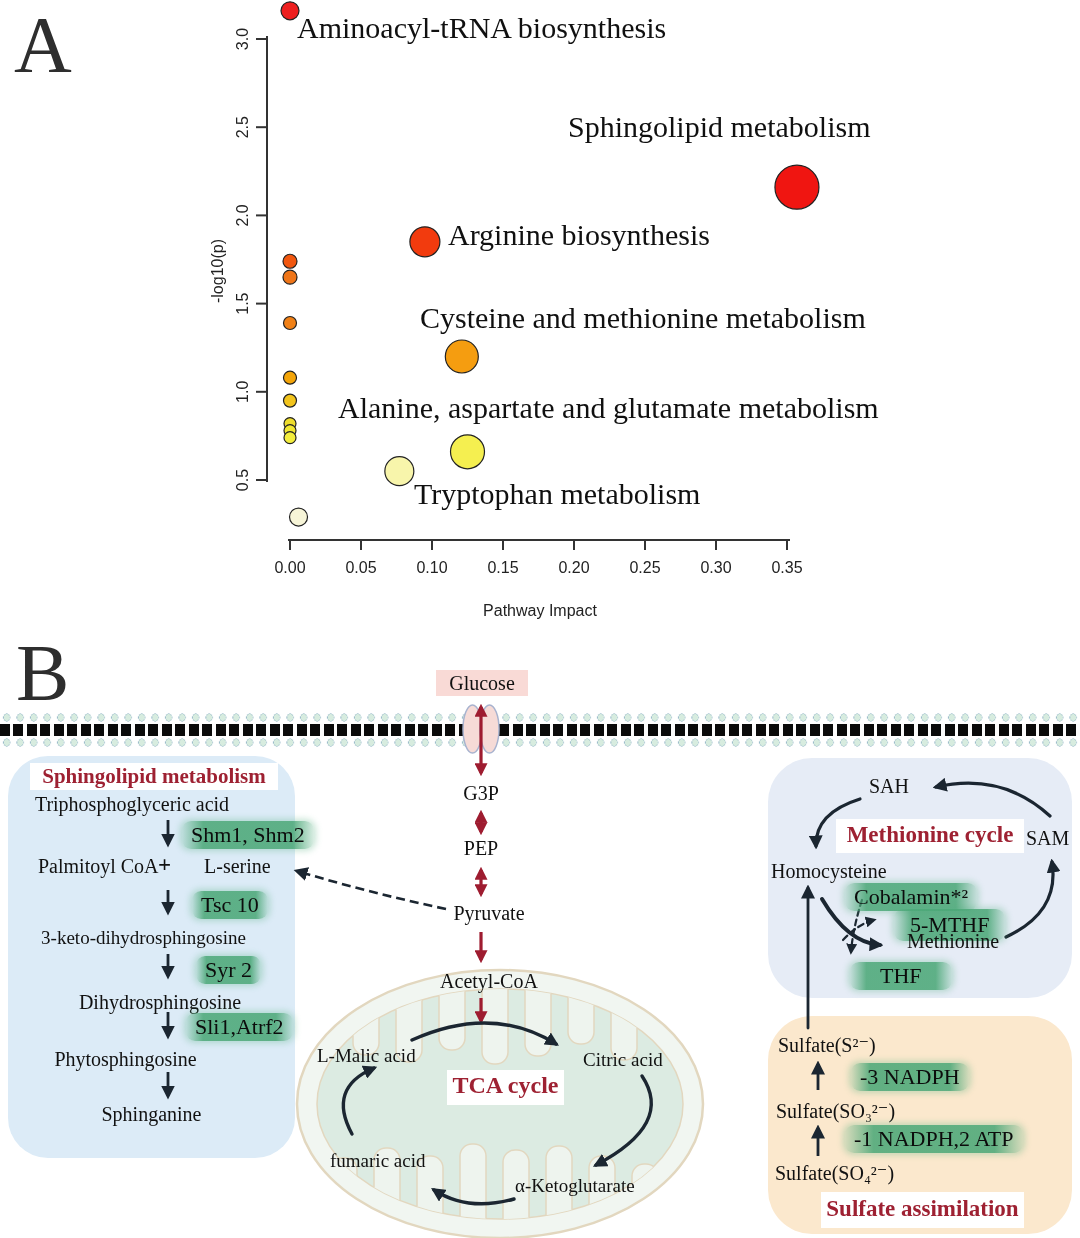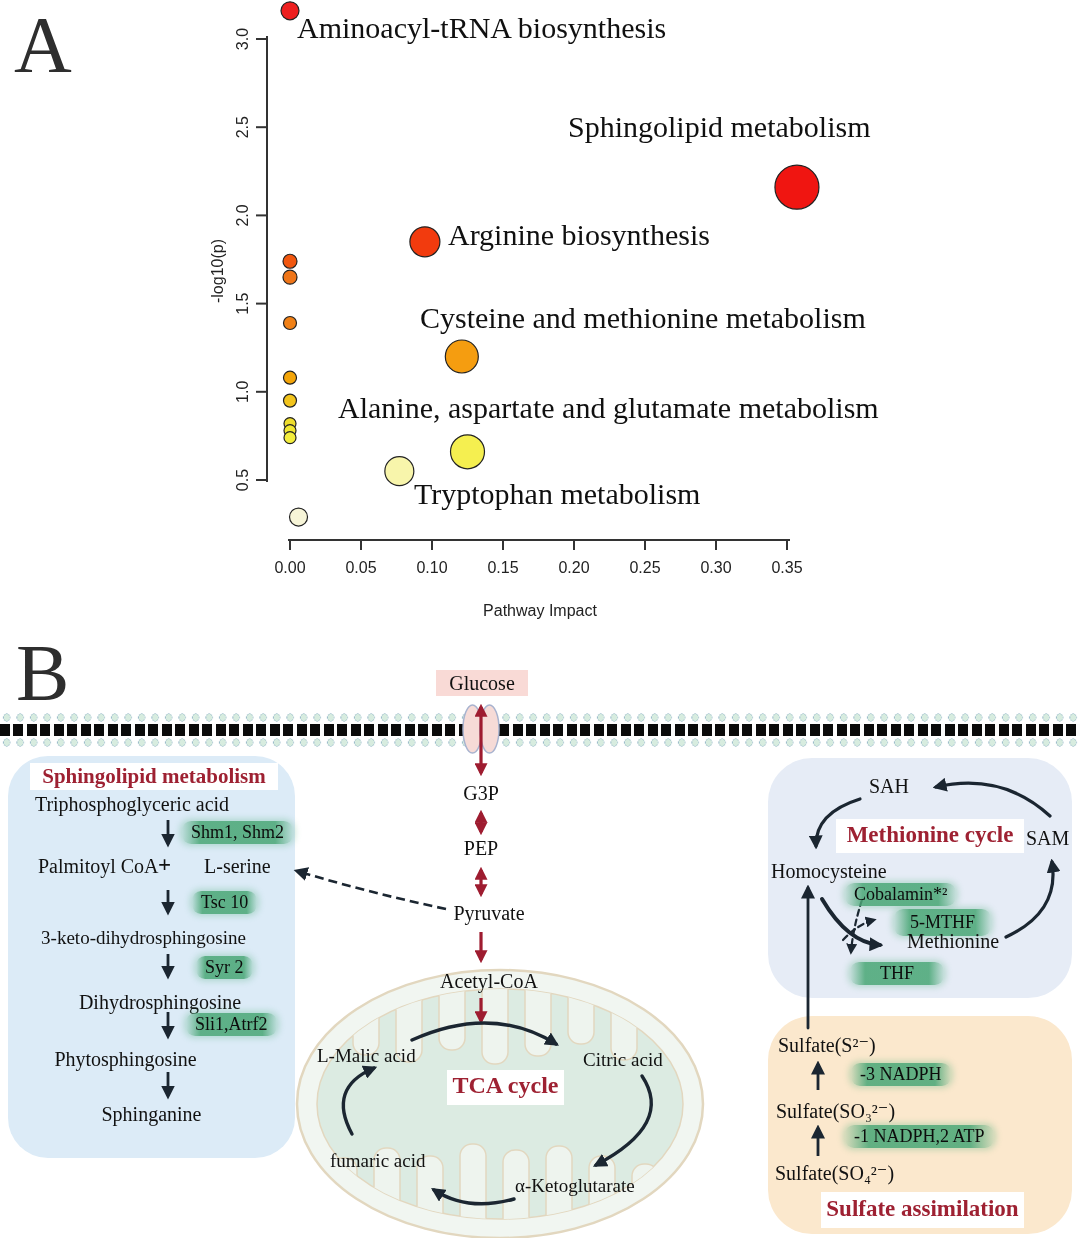--- a/index.html
+++ b/index.html
@@ -19,21 +19,21 @@
   .box-met{left:768px;top:758px;width:304px;height:240px;border-radius:44px;background:#e6ecf6;}
   .box-sul{left:768px;top:1016px;width:304px;height:218px;border-radius:44px;background:#fbe8cd;}
   #membrane{position:absolute;left:0;top:711px;width:1080px;height:38px;z-index:1;}
   .mem-dots{height:13px;background-image:radial-gradient(4.8px 5.6px at 6.7px 6.5px,#d7ecdf 55%,#8fb3c4 69%,rgba(255,255,255,0) 76%);
             background-size:13.5px 13px;background-repeat:repeat-x;}
   .mem-band{height:12px;background:repeating-linear-gradient(90deg,#0a0a0a 0 10px,#fbfbfb 10px 13.5px);}
   #svgB{position:absolute;left:0;top:0;width:1080px;height:1238px;z-index:2;pointer-events:none;}
   .met{position:absolute;font-size:20px;color:#111;white-space:nowrap;z-index:3;}
   .sm{font-size:19px;}
   .ctr{text-align:center;}
-  .ghl{position:absolute;font-size:18px;color:#0c0c0c;white-space:nowrap;z-index:3;padding:1px 9px;border-radius:9px;
+  .ghl{position:absolute;font-size:22px;color:#0c0c0c;white-space:nowrap;z-index:3;padding:1px 9px;border-radius:9px;
        background:linear-gradient(90deg,rgba(84,175,128,.22),rgba(76,168,120,.88) 16%,rgba(76,168,120,.88) 84%,rgba(84,175,128,.22));
        box-shadow:0 0 6px 2px rgba(84,175,128,.33);}
   .band{position:absolute;background:#ffffff;z-index:2;}
   .btitle{position:absolute;z-index:3;font-weight:bold;color:#9e2132;white-space:nowrap;text-align:center;}
   .glucose-badge{position:absolute;left:436px;top:670px;width:92px;height:26px;background:#f9dad6;z-index:3;
                  font-size:20px;color:#111;text-align:center;line-height:26px;}
   .plus{font-weight:bold;font-size:23px;}
 </style>
 </head>
 <body>

